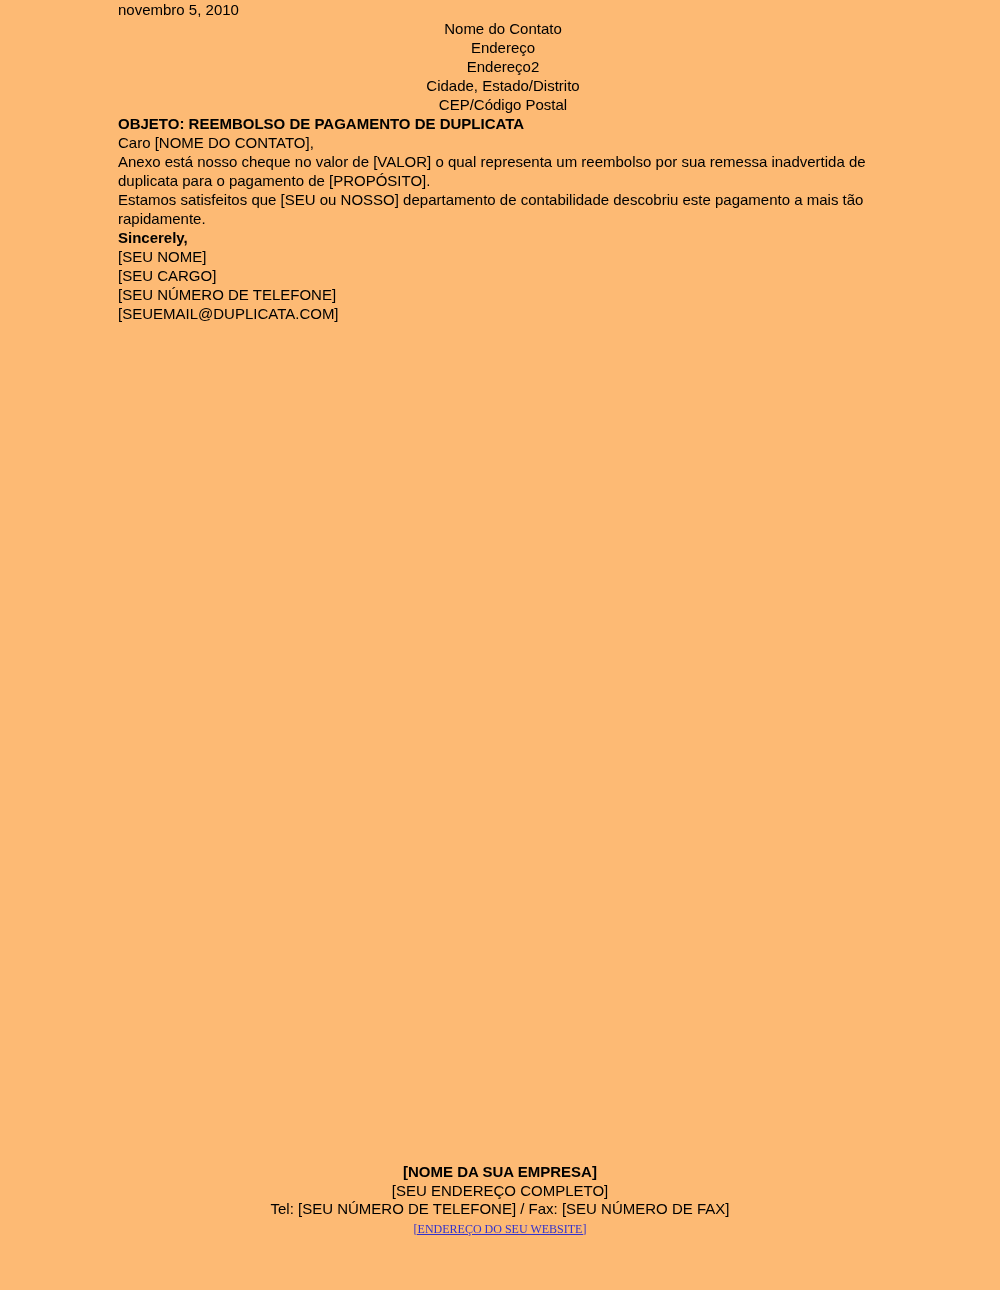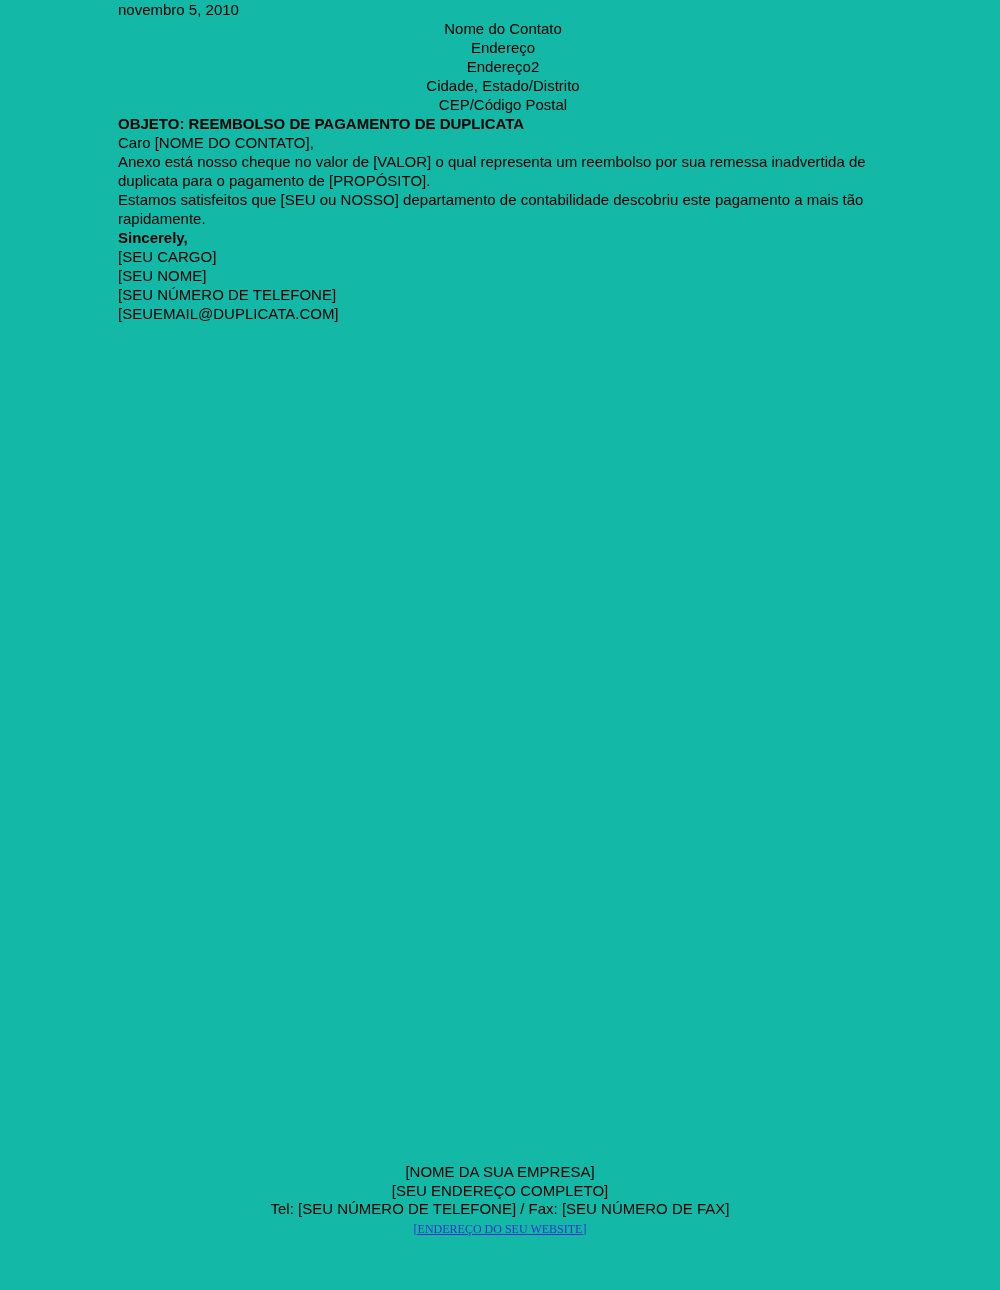--- a/index.html
+++ b/index.html
@@ -7,21 +7,21 @@
     padding: 0;
     width: 1000px;
     height: 1290px;
     background: #ffffff;
     overflow: hidden;
   }
   .page {
     position: relative;
     width: 1000px;
     height: 1290px;
-    background: #14b8a6;
+    background: #fdba74;
     font-family: "Liberation Sans", sans-serif;
     font-size: 15px;
     line-height: 19px;
     color: #000000;
   }
   .content {
     position: absolute;
     left: 118px;
     top: 0;
     width: 770px;
@@ -40,21 +40,21 @@
   .signature      { margin-top: 74px; }
   .footer {
     position: absolute;
     left: 0;
     right: 0;
     top: 1163px;
     text-align: center;
     line-height: 18.5px;
   }
   .footer div { margin: 0; padding: 0; }
-  .footer-company { font-weight: normal; }
+  .footer-company { font-weight: bold; }
   .footer-link {
     font-family: "Liberation Serif", serif;
     font-size: 12px;
     color: #3333cc;
     text-decoration: underline;
     cursor: pointer;
   }
 </style>
 </head>
 <body>
@@ -77,22 +77,22 @@
 
     <div class="salutation">Caro [NOME DO CONTATO],</div>
 
     <p class="para-1">Anexo está nosso cheque no valor de [VALOR] o qual representa um reembolso por sua remessa inadvertida de duplicata para o pagamento de [PROPÓSITO].</p>
 
     <p class="para-2">Estamos satisfeitos que [SEU ou NOSSO] departamento de contabilidade descobriu este pagamento a mais tão rapidamente.</p>
 
     <div class="closing">Sincerely,</div>
 
     <div class="signature">
+      <div>[SEU NOME]</div>
       <div>[SEU CARGO]</div>
-      <div>[SEU NOME]</div>
       <div>[SEU NÚMERO DE TELEFONE]</div>
       <div>[SEUEMAIL@DUPLICATA.COM]</div>
     </div>
 
   </div>
 
   <div class="footer">
     <div class="footer-company">[NOME DA SUA EMPRESA]</div>
     <div>[SEU ENDEREÇO COMPLETO]</div>
     <div>Tel: [SEU NÚMERO DE TELEFONE] / Fax: [SEU NÚMERO DE FAX]</div>

